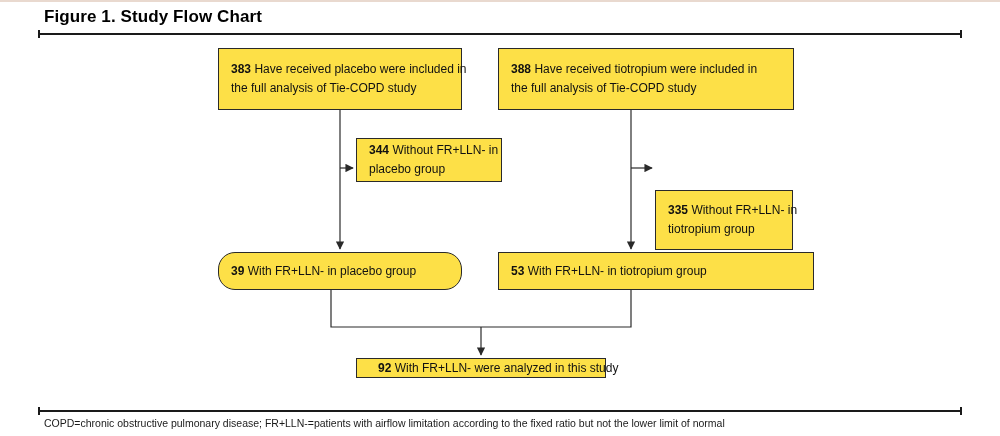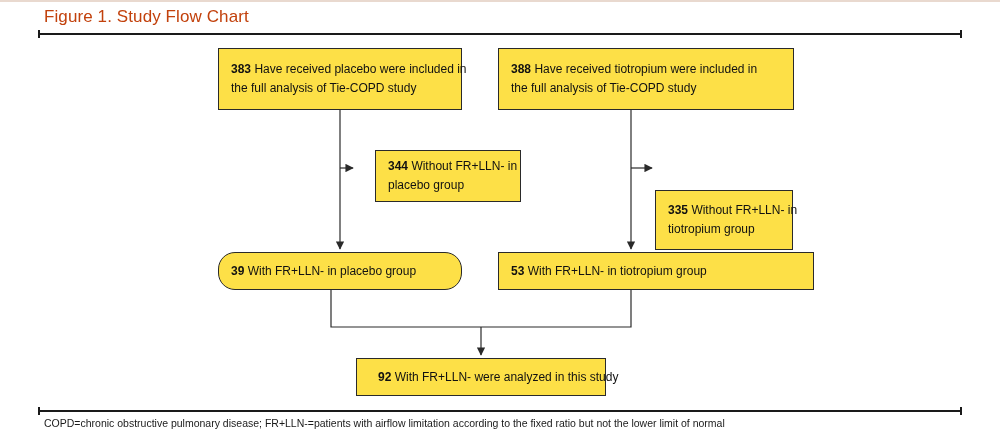--- a/index.html
+++ b/index.html
@@ -19,23 +19,23 @@
     width: 1000px;
     height: 436px;
     box-sizing: border-box;
     border-top: 2px solid #e9d9cf;
   }
   .fig-title {
     position: absolute;
     left: 44px;
     top: 5px;
     font-size: 17px;
-    font-weight: normal;
+    font-weight: bold;
     letter-spacing: 0.1px;
-    color: #c2410c;
+    color: #000000;
     white-space: nowrap;
   }
   .rule {
     position: absolute;
     left: 38px;
     width: 924px;
     height: 2px;
     background: #1a1a1a;
   }
   .rule .cap {
@@ -77,25 +77,25 @@
     display: block;
     white-space: nowrap;
   }
   .node .num {
     font-weight: bold;
   }
 
   
   #node-placebo      { left: 218px; top: 46px;  width: 244px; height: 62px; }
   #node-tiotropium   { left: 498px; top: 46px;  width: 296px; height: 62px; }
-  #node-excl-placebo { left: 356px; top: 148px; width: 146px; height: 52px; margin-left: 19px; }
+  #node-excl-placebo { left: 356px; top: 136px; width: 146px; height: 44px; }
   #node-excl-tio     { left: 655px; top: 148px; width: 138px; height: 60px; margin-top: 40px; }
   #node-fr-placebo   { left: 218px; top: 250px; width: 244px; height: 38px; border-radius: 17px; }
   #node-fr-tio       { left: 498px; top: 250px; width: 316px; height: 38px; }
-  #node-analyzed     { left: 356px; top: 356px; width: 250px; height: 38px; padding-left: 21px; }
+  #node-analyzed     { left: 356px; top: 356px; width: 250px; height: 20px; padding-left: 21px; }
 
   svg.connectors {
     position: absolute;
     left: 0;
     top: 0;
     width: 1000px;
     height: 436px;
     pointer-events: none;
   }
 </style>

